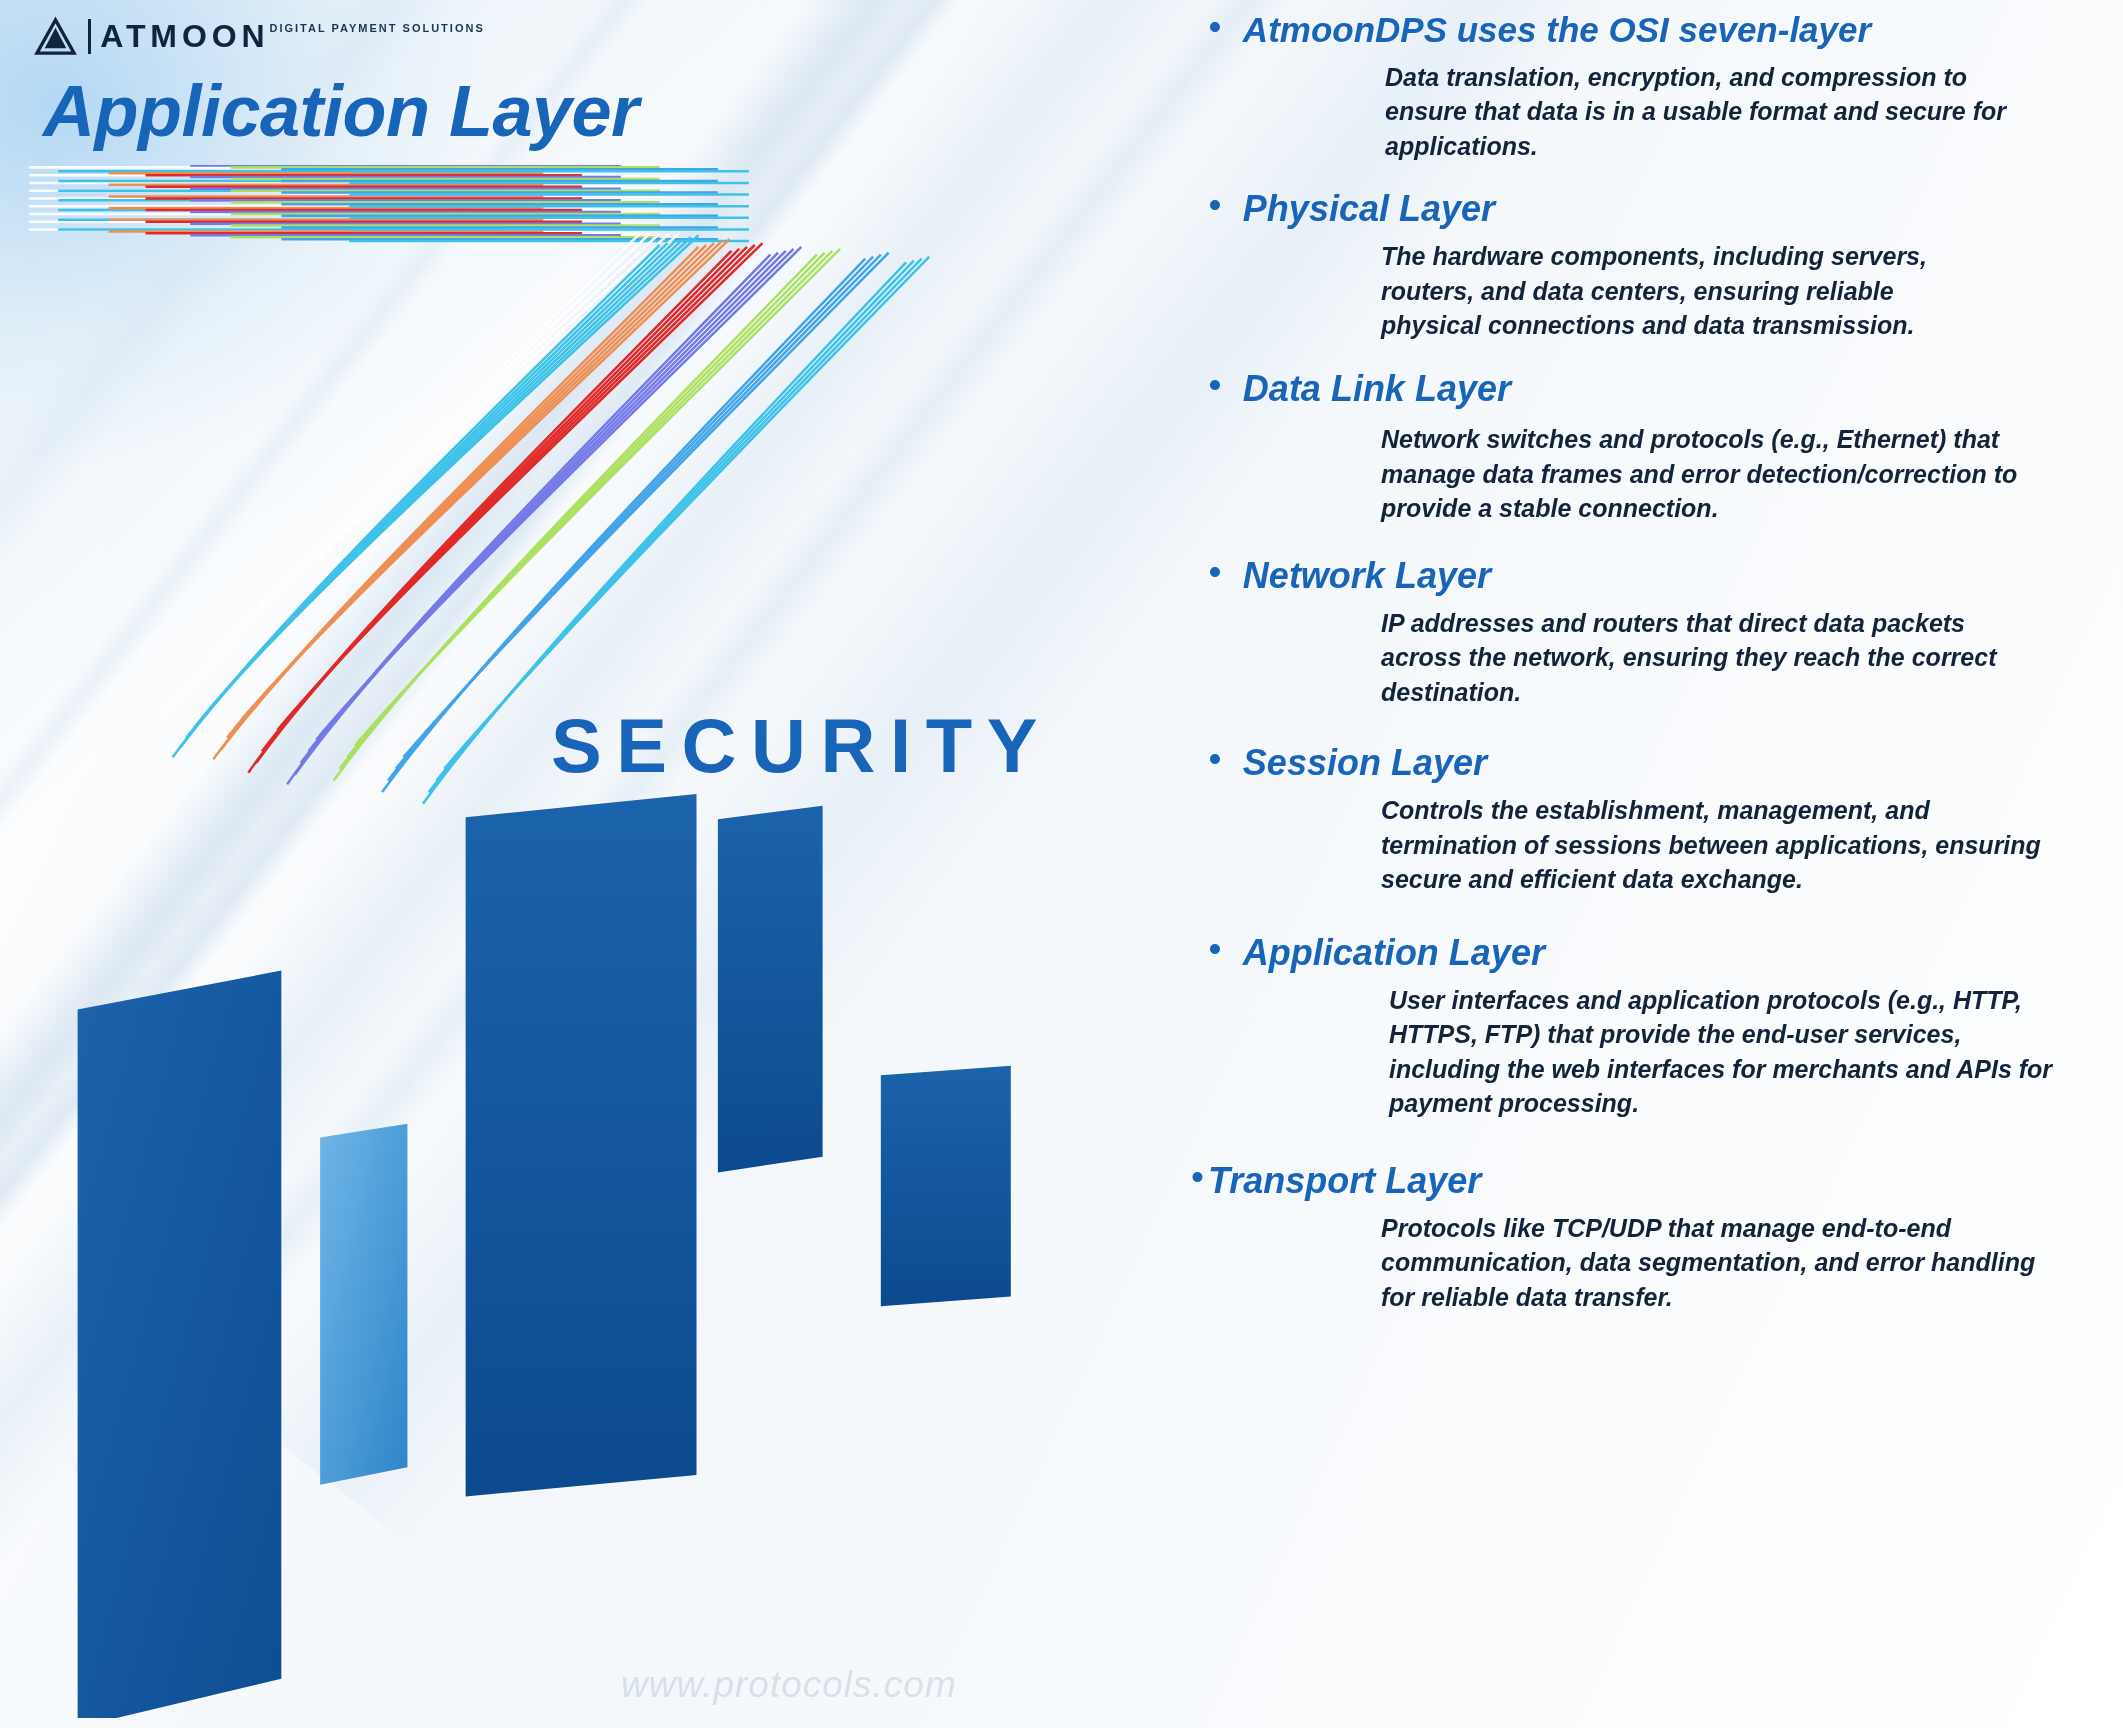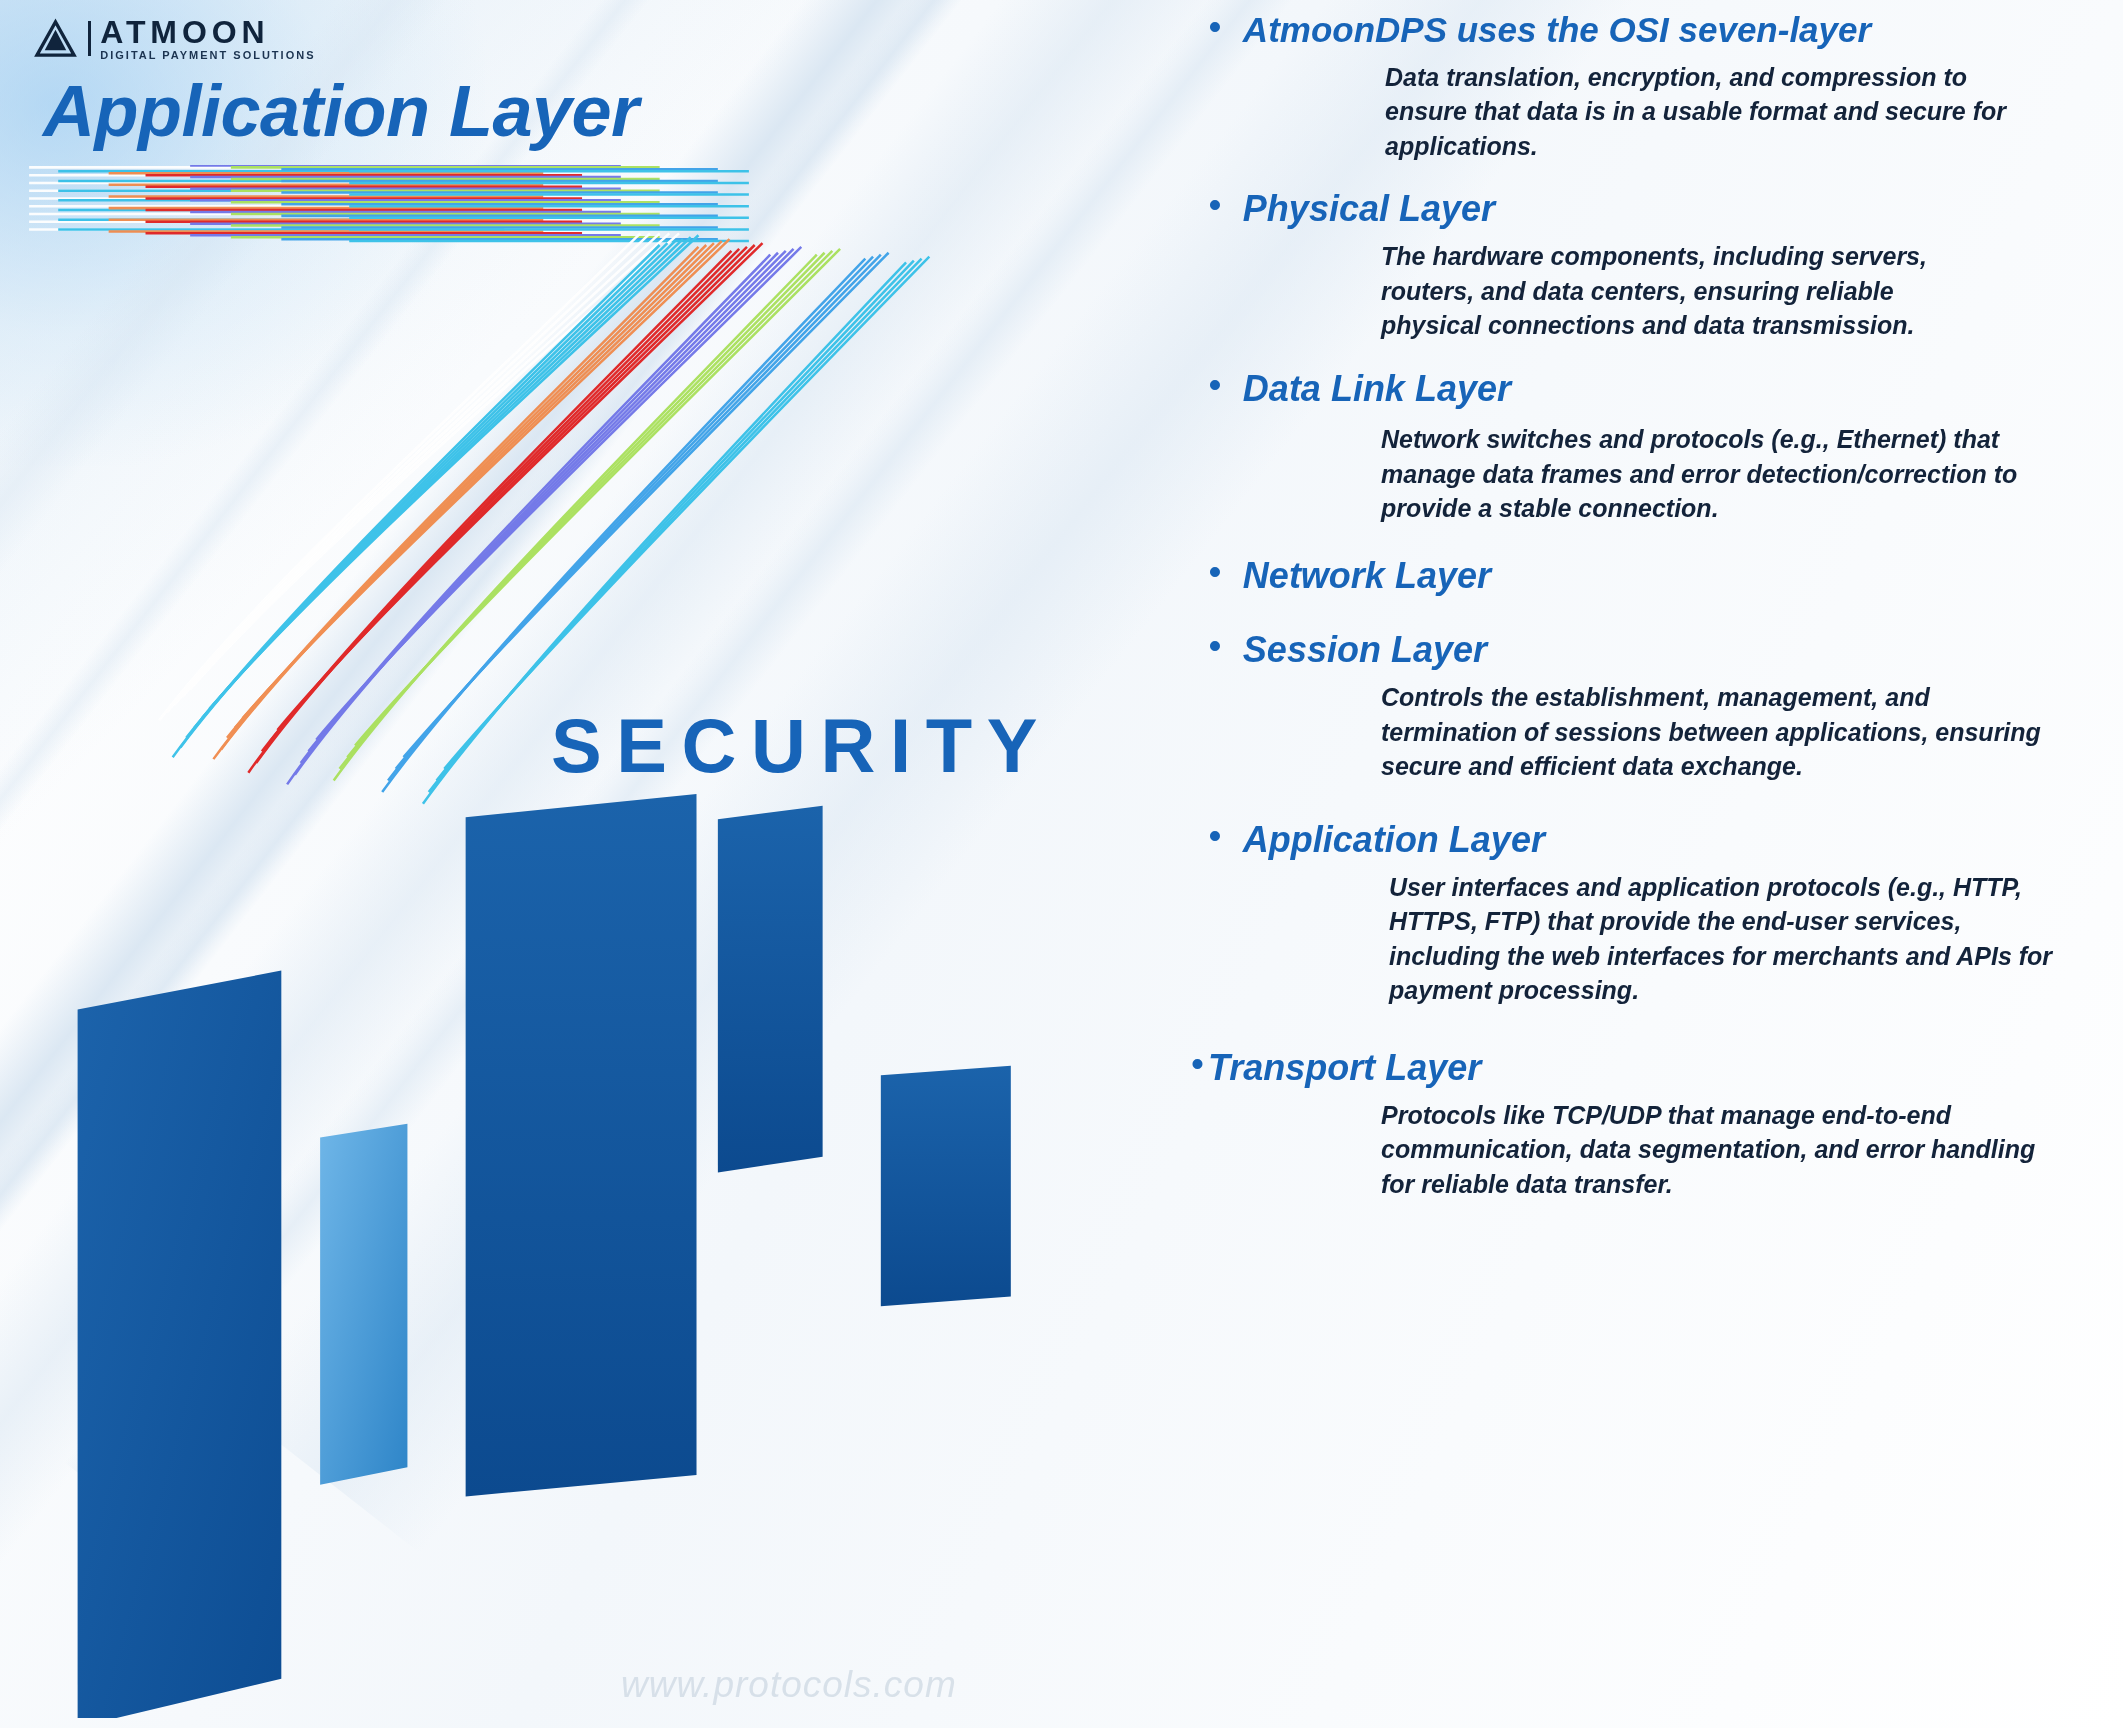--- a/index.html
+++ b/index.html
@@ -49,21 +49,21 @@
     position: absolute;
     left: 33px; top: 15.5px;
     display: flex;
     align-items: center;
     gap: 9.7px;
   }
   .logo-mark {
     width: 45px; height: 41px;
     position: relative;
   }
-  .logo-text-wrap { display: flex; flex-direction: column; line-height: 1; }
+  .logo-text-wrap { display: flex; line-height: 1; }
   .logo-name {
     font-size: 32px;
     font-weight: bold;
     letter-spacing: 4.9px;
     color: #10243c;
   }
   .logo-sub {
     font-size: 11px;
     font-weight: bold;
     letter-spacing: 2px;
@@ -389,20 +389,21 @@
       <span class="item-title">Data Link Layer</span>
     </div>
     <div class="item-body">Network switches and protocols (e.g., Ethernet) that manage data frames and error detection/correction to provide a stable connection.</div>
   </div>
 
   <div class="item i3">
     <div class="item-head">
       <span class="bullet">•</span>
       <span class="item-title">Network Layer</span>
     </div>
+    <div class="item-body">IP addresses and routers that direct data packets across the network, ensuring they reach the correct destination.</div>
   </div>
 
   <div class="item i4">
     <div class="item-head">
       <span class="bullet">•</span>
       <span class="item-title">Session Layer</span>
     </div>
     <div class="item-body">Controls the establishment, management, and termination of sessions between applications, ensuring secure and efficient data exchange.</div>
   </div>
 

